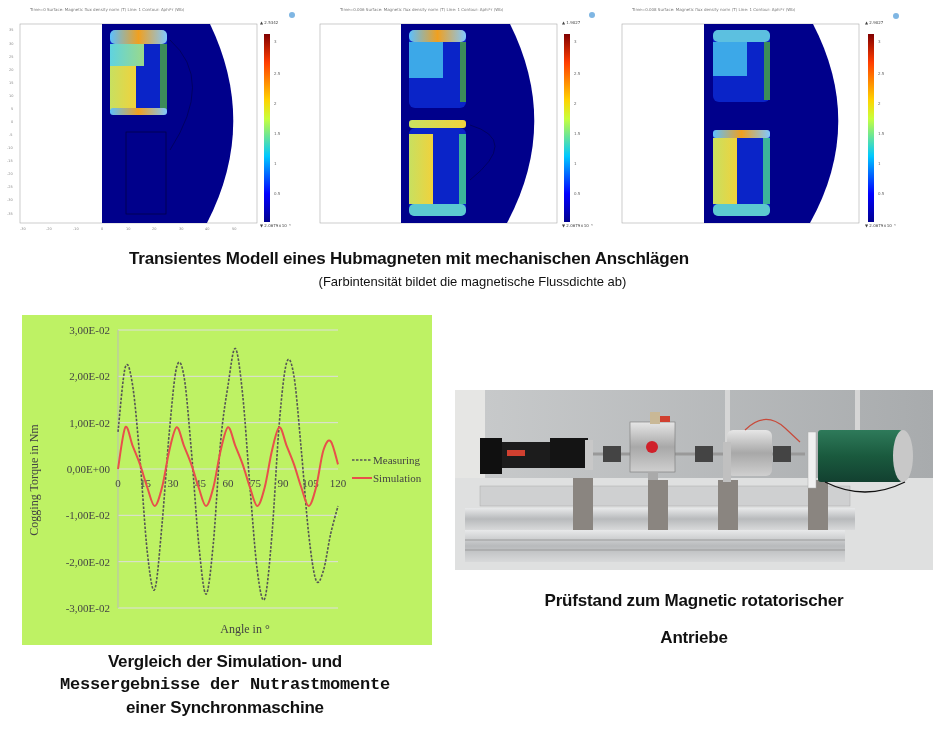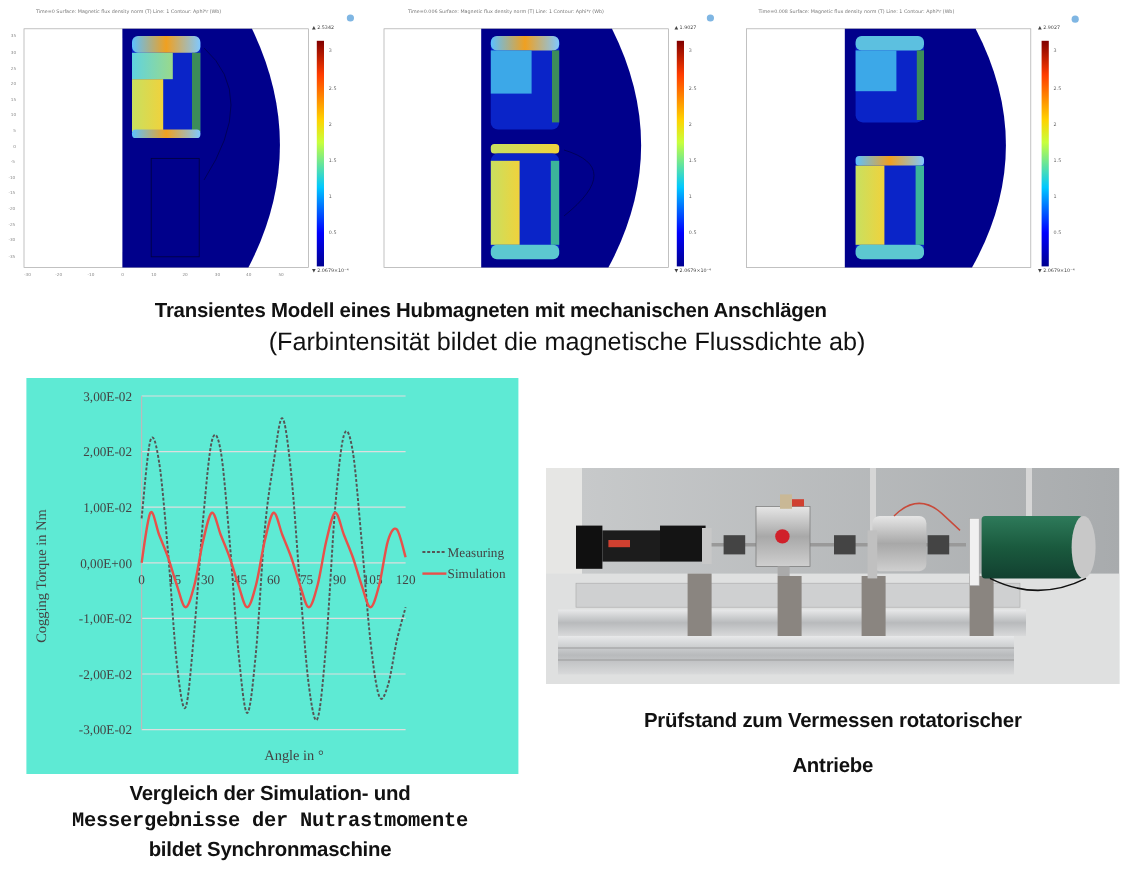--- a/index.html
+++ b/index.html
@@ -7,23 +7,23 @@
   body { position: relative; font-family: "Liberation Sans", sans-serif; color: #111; }
 
   .sim-panel { position: absolute; top: 0; width: 310px; height: 240px; background: #fff; }
   .sim-title { position: absolute; top: 7px; left: 30px; font-size: 4px; color: #777; white-space: nowrap; font-family: "DejaVu Sans", sans-serif; }
   .sim-plot { position: absolute; left: 0; top: 0; }
   .sim-max, .sim-min { position: absolute; font-size: 4px; color: #444; font-family: "DejaVu Sans", sans-serif; }
   .sim-logo { position: absolute; width: 6px; height: 6px; border-radius: 50%; background: #7fb6e3; }
 
   .caption { position: absolute; text-align: center; font-family: "Liberation Sans", sans-serif; }
   .caption-bold { font-weight: bold; font-size: 17px; letter-spacing: -0.2px; }
-  .caption-regular { font-size: 21px; }
-
-  .chart-wrap { position: absolute; left: 22px; top: 315px; width: 410px; height: 330px; background: #5eead4; }
+  .caption-regular { font-size: 13px; }
+
+  .chart-wrap { position: absolute; left: 22px; top: 315px; width: 410px; height: 330px; background: #bef264; }
   .chart-wrap svg text { font-family: "Liberation Serif", serif; }
 
   .photo { position: absolute; left: 455px; top: 390px; width: 478px; height: 180px; overflow: hidden; }
 
   .legend-label { font-family: "Liberation Sans", sans-serif; }
 </style>
 </head>
 <body>
 
 <div class="sim-panel" style="left:0;">
@@ -207,21 +207,21 @@
       <line x1="330" y1="145" x2="350" y2="145" stroke="#555" stroke-width="1.6" stroke-dasharray="2.5,1.5"></line>
       <text x="351" y="149" font-size="11" fill="#444" class="legend-label">Measuring</text>
       <line x1="330" y1="163" x2="350" y2="163" stroke="#e8504a" stroke-width="2"></line>
       <text x="351" y="167" font-size="11" fill="#444" class="legend-label">Simulation</text>
     </g>
   </svg>
 </div>
 
 <div class="caption caption-bold" style="left:0; width:450px; top:652px;">Vergleich der Simulation- und</div>
 <div class="caption caption-bold" style="left:0; width:450px; top:675px;font-family:Liberation Mono, monospace;">Messergebnisse der Nutrastmomente</div>
-<div class="caption caption-bold" style="left:0; width:450px; top:698px;">bildet Synchronmaschine</div>
+<div class="caption caption-bold" style="left:0; width:450px; top:698px;">einer Synchronmaschine</div>
 
 <div class="photo">
   <svg width="478" height="180">
     <defs>
       <linearGradient id="wall" x1="0" y1="0" x2="1" y2="0">
         <stop offset="0" stop-color="#c9cbcc"></stop>
           <stop offset="1" stop-color="#a8abad"></stop>
       </linearGradient>
       <linearGradient id="alu" x1="0" y1="0" x2="0" y2="1">
         <stop offset="0" stop-color="#e8e9ea"></stop>
@@ -279,14 +279,14 @@
     <path d="M290 40 Q310 20 330 38 L345 52" fill="none" stroke="#c84a3a" stroke-width="1.2"></path>
 
     <rect x="353" y="42" width="8" height="56" fill="#f0f0f0" stroke="#aaa" stroke-width="0.5"></rect>
 
     <rect x="363" y="40" width="84" height="52" rx="3" fill="url(#motorGreen)"></rect>
     <ellipse cx="448" cy="66" rx="10" ry="26" fill="#c8c8c8"></ellipse>
     <path d="M370 92 Q410 112 450 92" fill="none" stroke="#111" stroke-width="1.3"></path>
   </svg>
 </div>
 
-<div class="caption caption-bold" style="left:455px; width:478px; top:591px;">Prüfstand zum Vermessen rotatorischer</div>
+<div class="caption caption-bold" style="left:455px; width:478px; top:591px;">Prüfstand zum Magnetic rotatorischer</div>
 <div class="caption caption-bold" style="left:455px; width:478px; top:614px;margin-top:14px;">Antriebe</div>
 
 </body></html>

